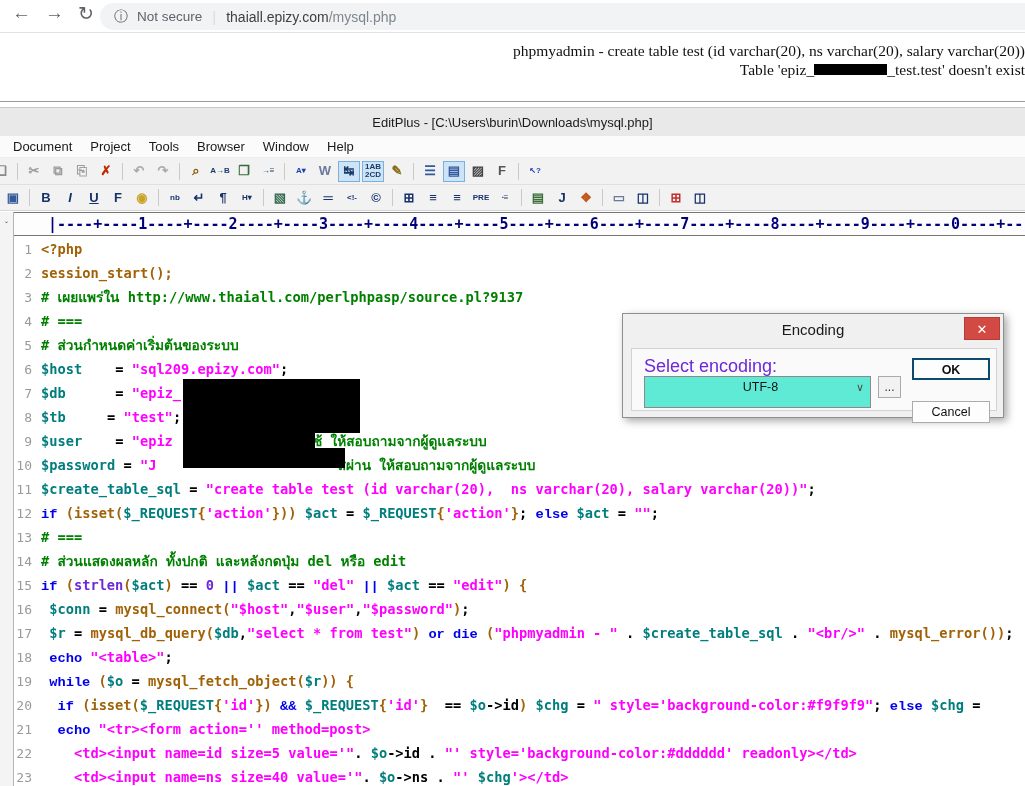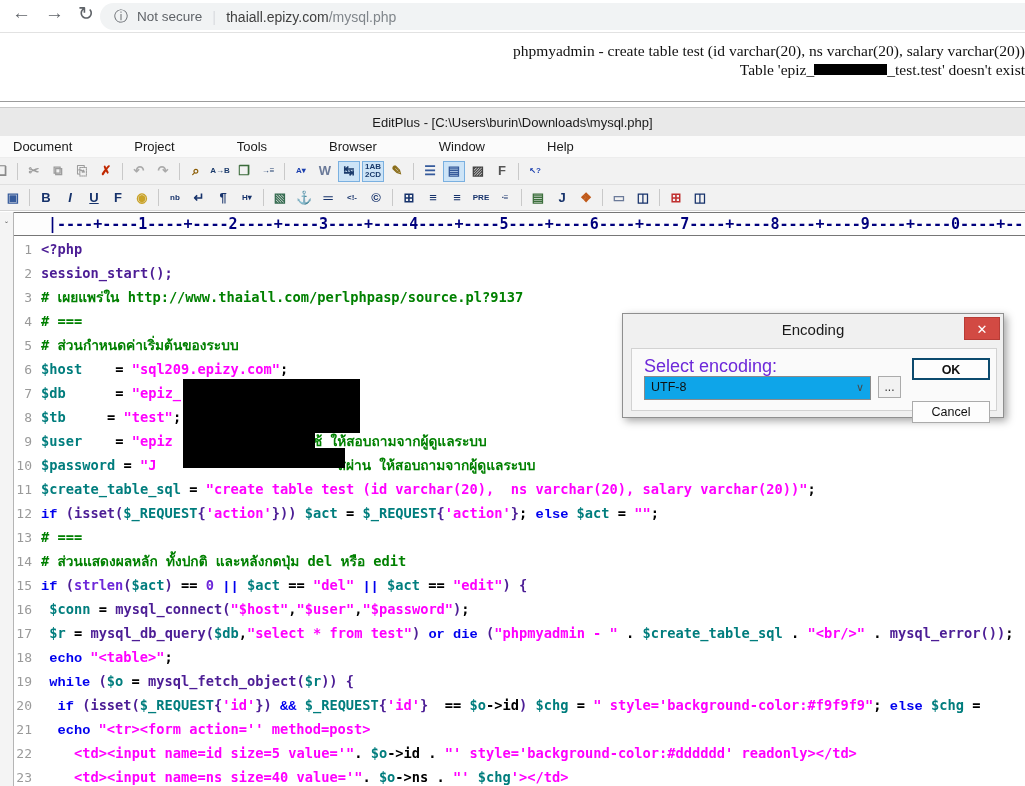--- a/index.html
+++ b/index.html
@@ -24,21 +24,21 @@
                   padding:7px 0 0 6px; line-height:19px;text-align:right; }
   .inline-redact { display:inline-block; width:73px; height:11px; background:#000; }
 
   
   #editplus { position:absolute; left:0; top:101px; width:1025px; height:685px; background:#fff;
               border-top:1px solid #9b9b9b; }
   #ep-titlebar { position:absolute; left:0; top:5px; width:1025px; height:29px; background:#e9e9e9;
                  border-top:1px solid #c8c8c8; text-align:center; font-size:13px; color:#1a1a1a;
                  line-height:29px; }
   #ep-menubar { position:absolute; left:0; top:34px; width:1025px; height:22px; background:#fbfbfb;
-                display:flex; align-items:center; padding-left:4px; border-bottom:1px solid #ededed;gap:44px; }
+                display:flex; align-items:center; padding-left:4px; border-bottom:1px solid #ededed; }
   .menu-item { font-size:13px; color:#1a1a1a; padding:0 9px; cursor:pointer; }
   .toolbar { position:absolute; left:0; width:1025px; background:#f2f2f2; display:flex;
              align-items:center; padding-left:1px; border-bottom:1px solid #e0e0e0; }
   #ep-toolbar1 { top:56px; height:27px; }
   #ep-toolbar2 { top:83px; height:26px; border-bottom:1px solid #d6d6d6; }
   .tbi { display:inline-flex; align-items:center; justify-content:center; width:22px; height:21px;
          margin:0 1px; font-size:13px; font-weight:bold; color:#1a3a6b; cursor:pointer;
          border:1px solid transparent; white-space:pre-line; text-align:center; line-height:8px; }
   .tbi.small { font-size:8px; }
   .tbi.active { background:#cde4f7; border:1px solid #7ab0e0; }
@@ -57,44 +57,44 @@
                       cursor:pointer; }
 
   
   #code-area { position:absolute; left:0; top:134px; width:1025px; height:551px; background:#fff;
                overflow:hidden; font-family:"DejaVu Sans Mono", monospace; font-size:13.7px;
                font-weight:bold; padding-top:1px; cursor:text; }
   .line { height:24px; line-height:24px; white-space:pre; }
   .lnum { display:inline-block; width:41px; text-align:right; padding-right:9px; color:#9a9a9a;
           font-size:13px; font-weight:normal; }
   .ltxt { }
-  .sx-m { color:#4c1d95; }   
+  .sx-m { color:#a16207; }   
   .sx-k { color:#0000ee;font-family:Liberation Mono, monospace; }   
   .sx-v { color:#007d7d; }   
   .sx-s { color:#ff00ff; }   
   .sx-c { color:#008000; }   
   .sx-r { color:#6d28d9; }   
   .sx-t { color:#000; }
 
   .redact { position:absolute; background:#000; z-index:5; }
 
   
   #dlg { position:absolute; left:622px; top:313px; width:382px; height:105px; background:#f0f0f0;
          border:1px solid #8f8f8f; box-shadow:3px 3px 8px rgba(0,0,0,.35); z-index:10; }
   #dlg-title { position:absolute; left:0; top:0; width:100%; height:32px; text-align:center;
                font-size:15px; color:#1a1a1a; line-height:32px; }
   #dlg-close { position:absolute; right:3px; top:3px; width:36px; height:23px; background:#d24a43;
                color:#fff; font-size:13px; text-align:center; line-height:23px; cursor:pointer;
                border:1px solid #b73c36; }
   #dlg-group { position:absolute; left:8px; top:34px; width:366px; height:63px; background:#fafafa;
                border:1px solid #d2d2d2; }
   #dlg-label { position:absolute; left:12px; top:7px; font-size:18px; color:#6d28d9; }
-  #dlg-combo { position:absolute; left:12px; top:27px; width:227px; height:24px; background:#0ea5e9;
+  #dlg-combo { position:absolute; left:12px; top:27px; width:227px; height:32px; background:#5eead4;
                border:1px solid #8a8a8a; font-size:12.5px; color:#111; line-height:20px;
-               padding-left:6px; cursor:pointer; }
+               padding-left:6px; cursor:pointer;text-align:center; }
   #dlg-combo .chev { position:absolute; right:6px; top:0; color:#4a4a4a; font-size:11px; }
   #dlg-browse { position:absolute; left:246px; top:27px; width:23px; height:22px; background:#f2f2f2;
                 border:1px solid #ababab; font-size:12px; text-align:center; line-height:20px;
                 color:#333; cursor:pointer; }
   .dlg-btn { position:absolute; left:280px; width:78px; height:22px; background:#fdfdfd;
              font-size:12.5px; text-align:center; line-height:20px; color:#111; cursor:pointer; }
   #dlg-ok { top:9px; border:2px solid #0c4a6e;font-weight:bold; }
   #dlg-cancel { top:52px; border:1px solid #ababab; }
 </style>
 </head>

